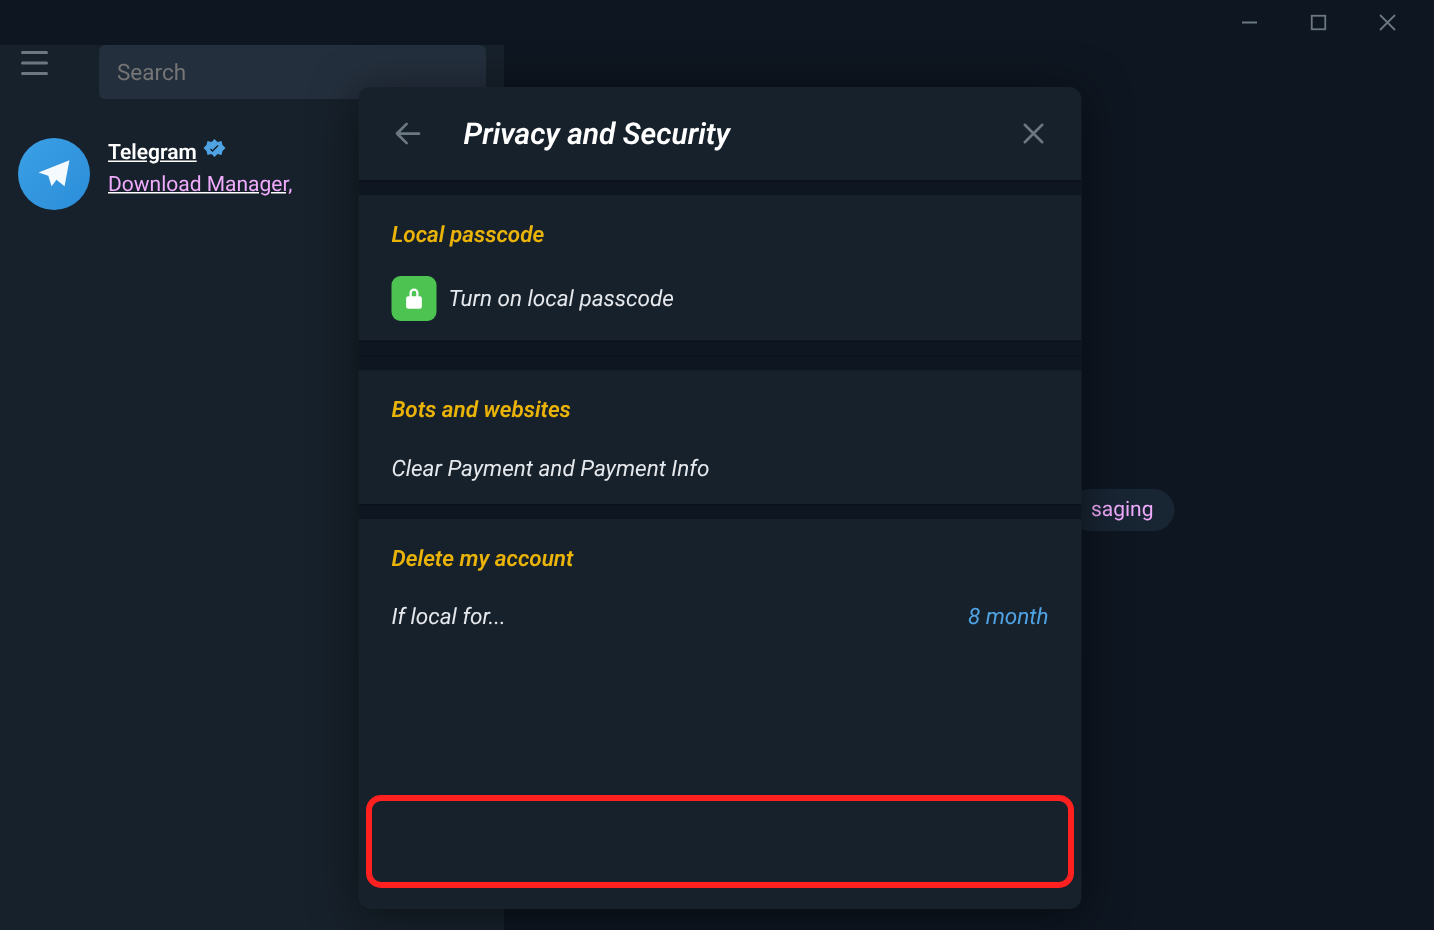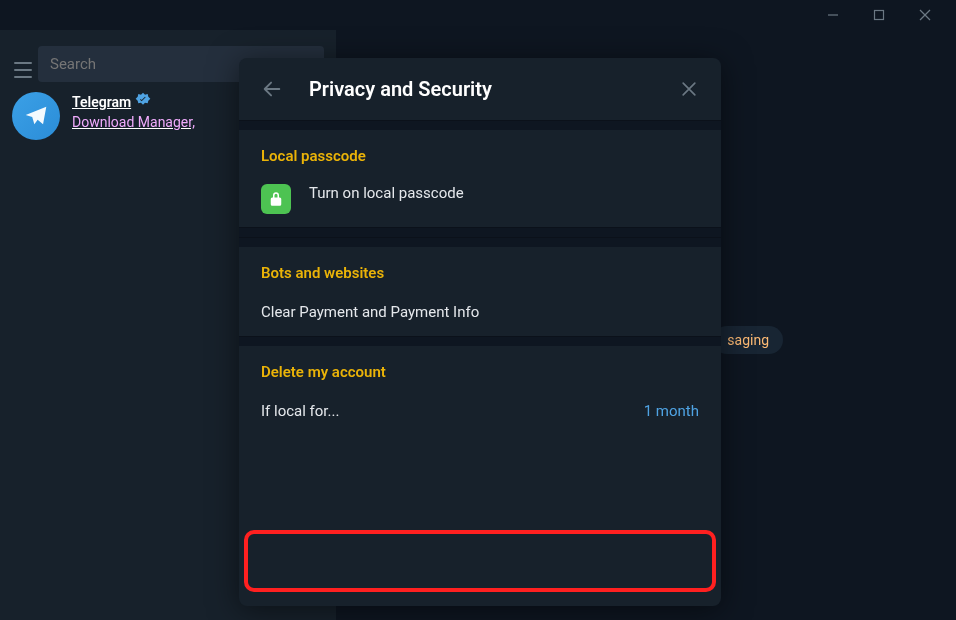--- a/index.html
+++ b/index.html
@@ -37,23 +37,23 @@
       position: absolute;
       top: 30px;
       left: 0;
       width: 336px;
       height: calc(100% - 30px);
       background: #17212b;
     }
     .sidebar-header {
       height: 52px;
       display: flex;
-      align-items: flex-end;
+      align-items: flex-start;
       padding: 0 12px;
-      gap: 2px;
+      gap: 30px;
     }
     .hamburger {
       width: 24px;
       height: 24px;
       display: flex;
       flex-direction: column;
       justify-content: center;
       gap: 5px;
       cursor: pointer;
       padding-left: 2px;
@@ -128,35 +128,36 @@
       left: 336px;
       right: 0;
       bottom: 0;
       background: #0e1621;
     }
     .badge-bg {
       position: absolute;
       top: 296px;
       right: 173px;
       background: #182533;
-      color: #fdba74;
+      color: #f0abfc;
       padding: 6px 14px;
       border-radius: 14px;
       font-size: 14px;
     }
     .dialog {
       position: absolute;
       top: 58px;
       left: 239px;
       width: 482px;
       height: 548px;
       background: #17212b;
       border-radius: 8px;
       box-shadow: 0 4px 30px rgba(0,0,0,0.5);
       overflow: hidden;
+      font-style: italic;
     }
     .dialog-header {
       height: 62px;
       display: flex;
       align-items: center;
       padding: 0 22px;
       gap: 26px;
     }
     .back-btn {
       color: #6b7883;
@@ -185,23 +186,23 @@
       border-top: 1px solid rgba(0,0,0,0.2);
     }
     .section-title {
       color: #eab308;
       font-size: 15px;
       font-weight: 600;
       padding: 17px 22px 6px;
     }
     .row {
       display: flex;
-      align-items: flex-start;
+      align-items: center;
       padding: 13px 22px;
-      gap: 18px;
+      gap: 8px;
       cursor: pointer;
     }
     .row-icon {
       width: 30px;
       height: 30px;
       border-radius: 6px;
       display: flex;
       align-items: center;
       justify-content: center;
       flex-shrink: 0;
@@ -329,19 +330,19 @@
       <div class="row-label">Clear Payment and Payment Info</div>
     </div>
   </div>
 
   <div class="section-gap"></div>
 
   <div class="section">
     <div class="section-title">Delete my account</div>
     <div class="row row-no-icon">
       <div class="row-label">If local for...</div>
-      <div class="row-value">1 month</div>
+      <div class="row-value">8 month</div>
     </div>
   </div>
 
 </div>
 
 <div class="highlight-box" style="top:530px; left:244px; width:472px; height:62px;"></div>
 
 </body></html>

